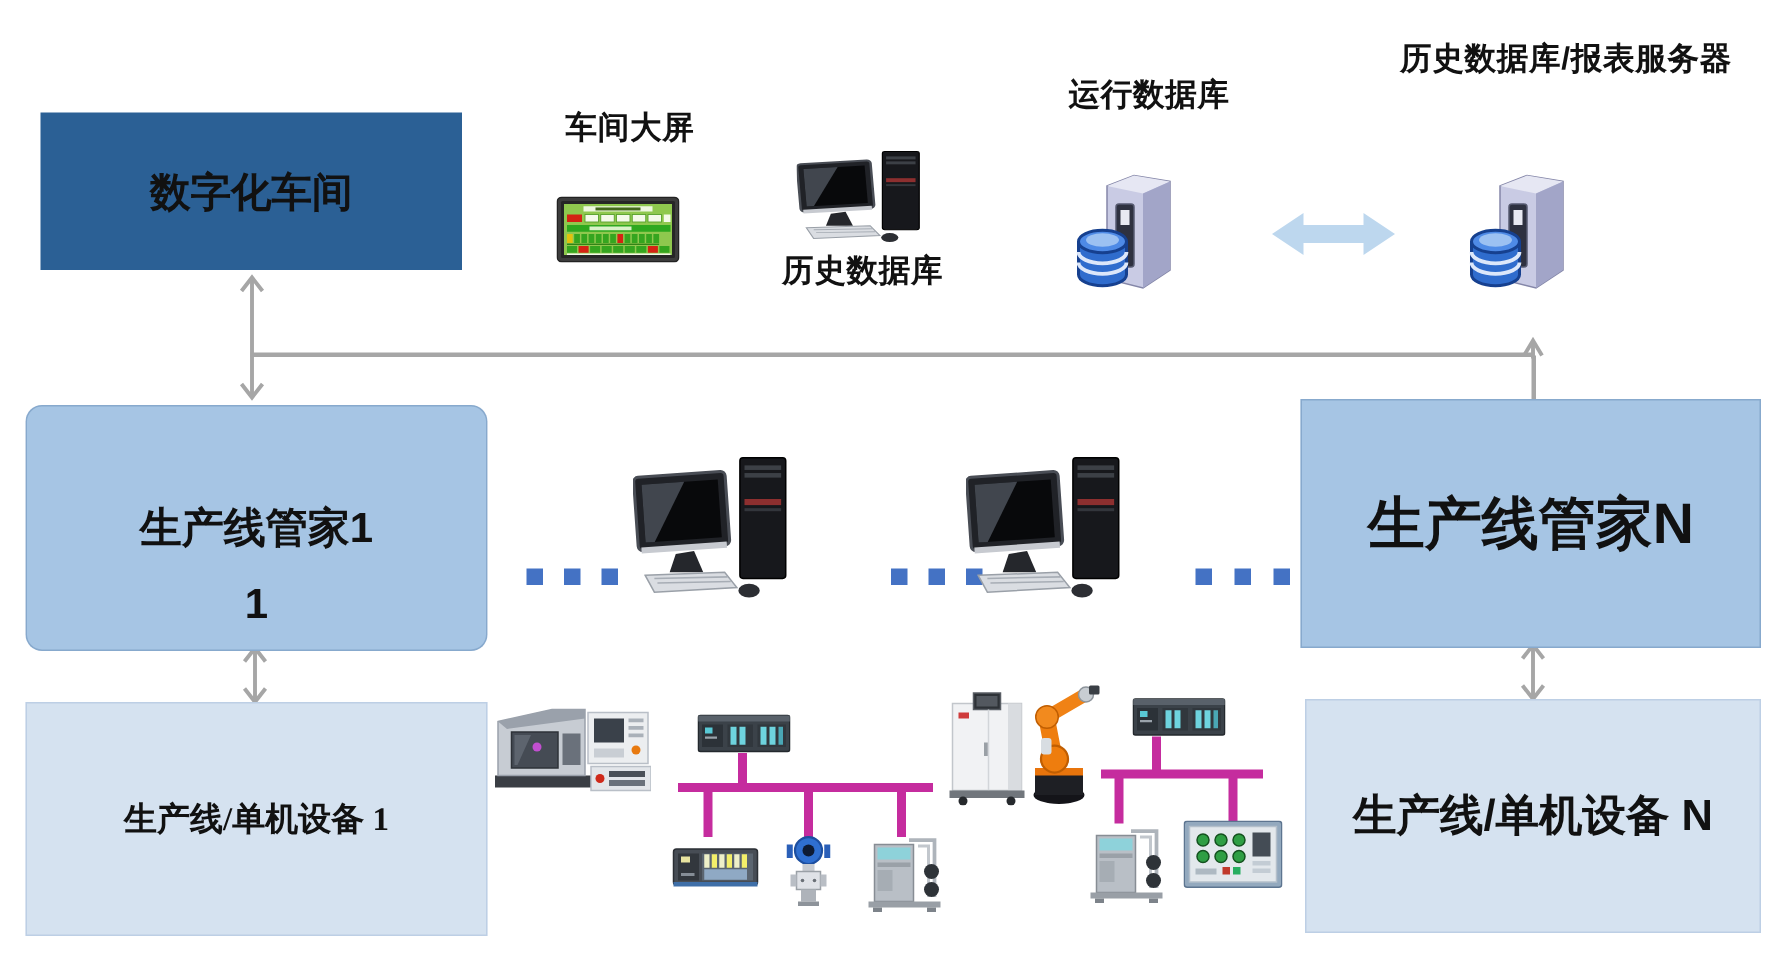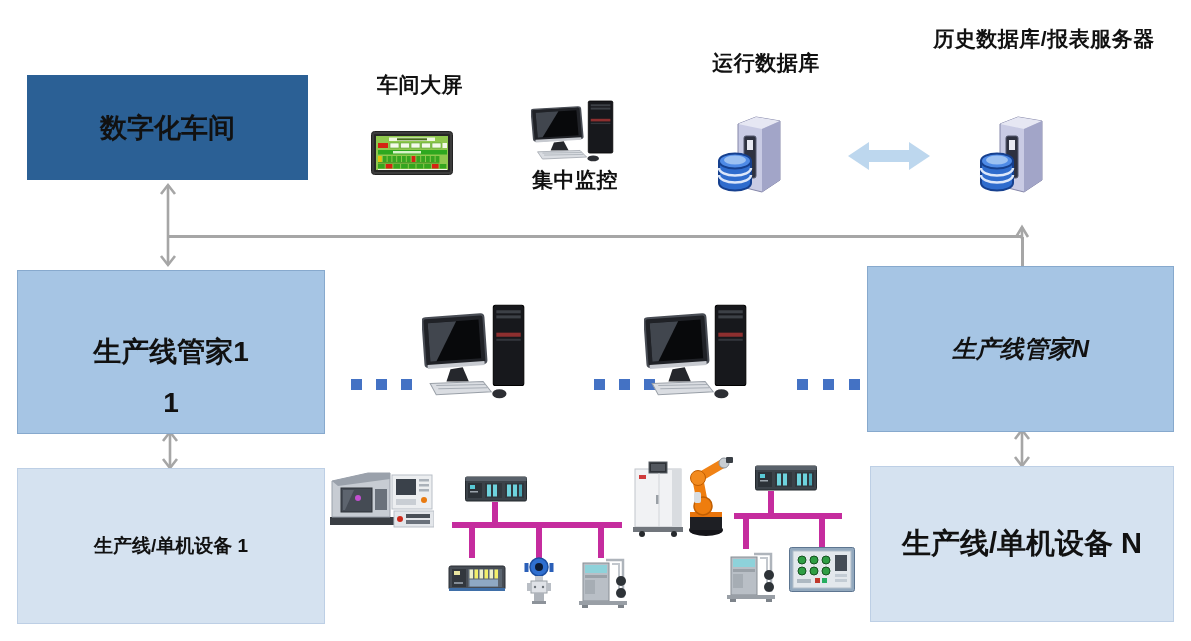--- a/index.html
+++ b/index.html
@@ -248,39 +248,39 @@
   <svg class="abs" style="left:1011px;top:428px" width="22" height="40" viewBox="0 0 22 40">
     <line x1="11" y1="3" x2="11" y2="37" stroke="#A6A6A6" stroke-width="2.6"></line>
     <polyline points="4,11 11,2 18,11" fill="none" stroke="#A6A6A6" stroke-width="2.6"></polyline>
     <polyline points="4,29 11,38 18,29" fill="none" stroke="#A6A6A6" stroke-width="2.6"></polyline>
   </svg>
 
   <div class="box box-dark" style="left:27px;top:75px;width:281px;height:105px;font-size:27px;">
     <span>数字化车间</span>
   </div>
 
-  <div class="box box-mid" style="left:17px;top:270px;width:306px;height:162px;font-size:28px;">
+  <div class="box box-mid" style="left:17px;top:270px;width:306px;height:162px;font-size:28px;border-radius:11px;">
     <span class="mline" style="top:62px;">生产线管家1</span>
     <span class="mline" style="top:116px;">1</span>
   </div>
 
-  <div class="box box-mid" style="left:867px;top:266px;width:305px;height:164px;font-size:24px;font-style:italic;">
+  <div class="box box-mid" style="left:867px;top:266px;width:305px;height:164px;font-size:38px;">
     <span>生产线管家N</span>
   </div>
 
-  <div class="box box-light" style="left:17px;top:468px;width:306px;height:154px;font-size:19px;">
+  <div class="box box-light" style="left:17px;top:468px;width:306px;height:154px;font-size:22px;font-family:Liberation Serif, serif;">
     <span>生产线/单机设备 1</span>
   </div>
 
   <div class="box box-light" style="left:870px;top:466px;width:302px;height:154px;font-size:29px;">
     <span>生产线/单机设备 N</span>
   </div>
 
   <div class="toplabel" style="left:360px;top:35px;width:120px;margin-top:36px;">车间大屏</div>
-  <div class="toplabel" style="left:515px;top:166px;width:120px;">集中监控</div>
+  <div class="toplabel" style="left:515px;top:166px;width:120px;">历史数据库</div>
   <div class="toplabel" style="left:696px;top:49px;width:140px;font-family:Liberation Mono, monospace;">运行数据库</div>
   <div class="toplabel" style="left:894px;top:25px;width:300px;">历史数据库/报表服务器</div>
 
   <svg class="abs" style="left:371px;top:131px" width="82" height="44" viewBox="0 0 82 44" preserveAspectRatio="none">
     <use href="#sym-dashboard"></use>
     </svg>
   <svg class="abs" style="left:531px;top:99px" width="90" height="64" viewBox="0 0 110 97" preserveAspectRatio="none">
     <use href="#sym-computer"></use>
     </svg>
   <svg class="abs" style="left:714px;top:112px" width="75" height="87" viewBox="0 0 75 87">

